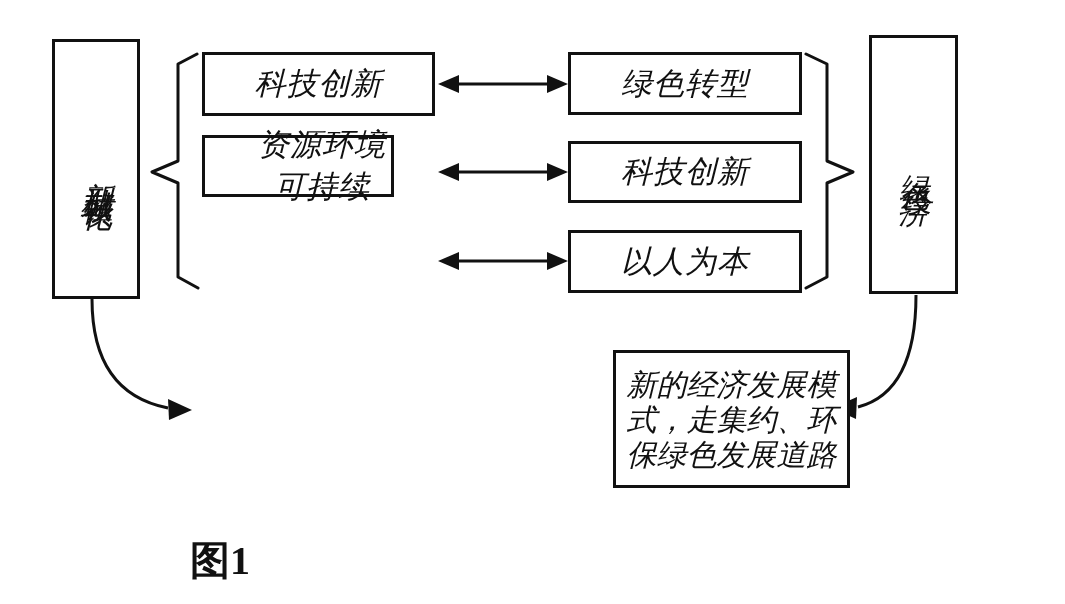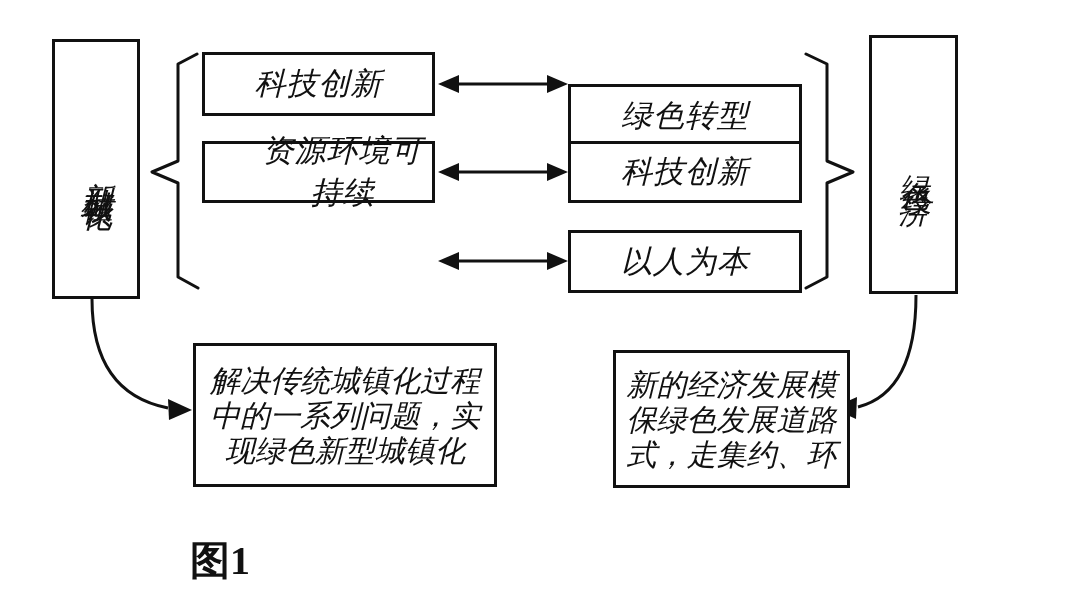--- a/index.html
+++ b/index.html
@@ -29,23 +29,23 @@
     font-style: italic;
   }
   .vtext {
     writing-mode: vertical-rl;
     text-orientation: upright;
   }
   .b-left-pillar   { left: 52px;  top: 39px;  width: 88px;  height: 260px; font-size: 31px; letter-spacing: 5px; }
   .b-right-pillar  { left: 869px; top: 35px;  width: 89px;  height: 259px; font-size: 30px; letter-spacing: 7px; }
   .b-row { font-size: 31px; letter-spacing: 1px; }
   .b-l1 { left: 202px; top: 52px;  width: 233px; height: 64px; }
-  .b-l2 { left: 202px; top: 141px; width: 233px; height: 62px; padding-left: 48px; }
+  .b-l2 { left: 202px; top: 135px; width: 192px; height: 62px; padding-left: 48px; }
   .b-l3 { left: 202px; top: 230px; width: 233px; height: 63px; }
-  .b-r1 { left: 568px; top: 52px;  width: 234px; height: 63px; margin-top: 32px; }
+  .b-r1 { left: 568px; top: 52px;  width: 234px; height: 63px; }
   .b-r2 { left: 568px; top: 141px; width: 234px; height: 62px; }
   .b-r3 { left: 568px; top: 230px; width: 234px; height: 63px; }
   .b-note {
     flex-direction: column;
     font-size: 30px;
     line-height: 35px;
   }
   .b-note-left  { left: 193px; top: 343px; width: 304px; height: 144px; }
   .b-note-right { left: 593px; top: 350px; width: 237px; height: 138px; margin-left: 20px; }
   .caption {
@@ -104,28 +104,23 @@
 
   <div class="box b-left-pillar vtext">新型城镇化</div>
   <div class="box b-right-pillar vtext">绿色经济</div>
 
   <div class="box b-row b-l1">科技创新</div>
   <div class="box b-row b-r1">绿色转型</div>
   <div class="box b-row b-l2">资源环境可持续</div>
   <div class="box b-row b-r2">科技创新</div>
   <div class="box b-row b-r3">以人为本</div>
 
-  <div class="box b-note b-note-left">
-    <div>解决传统城镇化过程</div>
-    <div>中的一系列问题，实</div>
-    <div>现绿色新型城镇化</div>
-  </div>
   <div class="box b-note b-note-right">
     <div>新的经济发展模</div>
+    <div>式，走集约、环</div>
     <div>保绿色发展道路</div>
-    <div>式，走集约、环</div>
   </div>
 
   <div class="caption">
     <span class="num">图1</span>
   </div>
 
 </div>
 
 </body></html>

